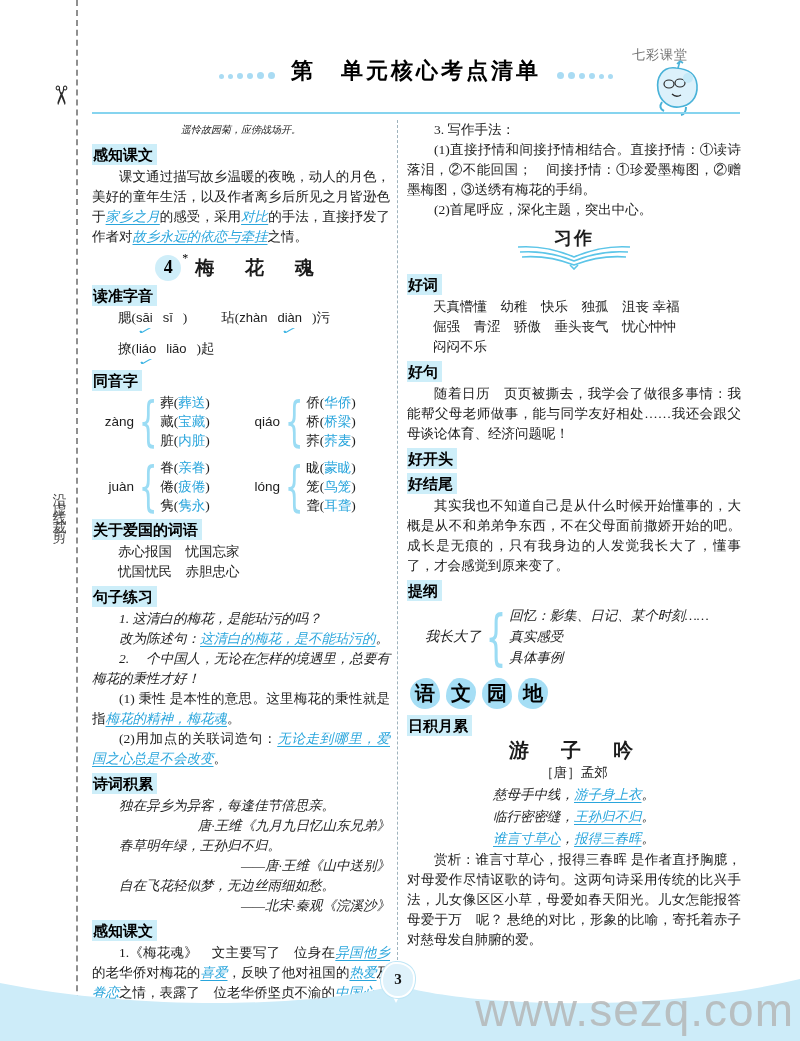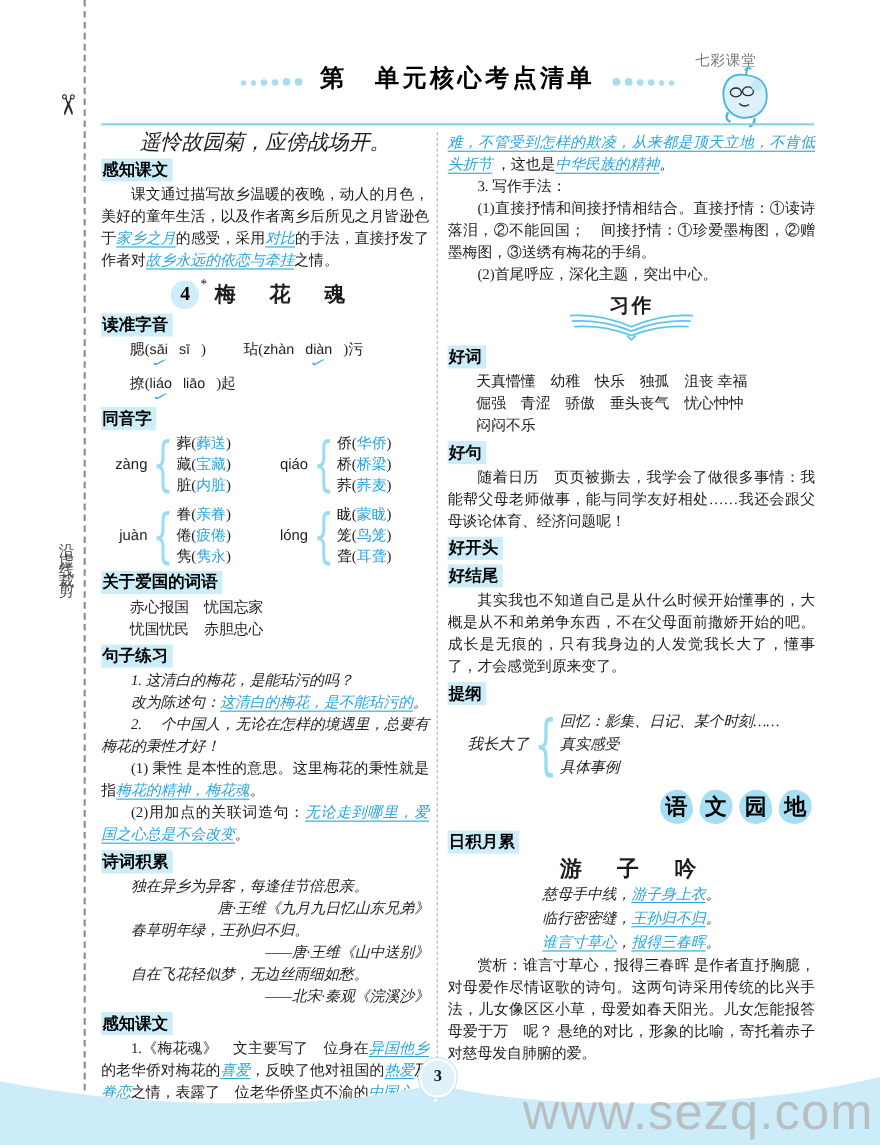--- a/index.html
+++ b/index.html
@@ -26,21 +26,21 @@
   
   .para{font-size:13.5px;line-height:20px;margin:0;text-align:justify;}
   .para.ind{text-indent:2em;}
   .kai{font-style:italic;}
   .ans{color:#29a5dc;font-style:italic;}
   .ans.u{text-decoration:underline;text-underline-offset:3px;}
   .sec-header-row{margin:4px 0 2px;}
   .sec-header{display:inline-block;background:#cdeef9;color:#000;font-weight:bold;
               font-size:15px;line-height:19px;padding:1px 4px 1px 1px;
               font-family:"Liberation Sans","DejaVu Sans",sans-serif;}
-  .kai-center{font-size:19px;line-height:20px;text-align:center;font-style:italic;}
+  .kai-center{font-size:10px;line-height:20px;text-align:center;font-style:italic;}
   .attr{font-size:13.5px;line-height:20px;text-align:right;font-style:italic;}
   .words-line{font-size:13.5px;line-height:20px;padding-left:26px;}
   .lesson{ text-align:center;margin:8px 0 4px;}
   .lesson .numwrap{display:inline-block;position:relative;width:26px;height:26px;
        background:#cfeef9;border-radius:50%;vertical-align:middle;margin-right:14px;}
   .lesson .num{position:absolute;left:0;right:0;top:2px;font-size:18px;font-weight:bold;color:#000;}
   .lesson .star{position:absolute;right:-7px;top:-4px;font-size:12px;color:#000;}
   .lesson .ltitle{font-size:19px;font-weight:bold;letter-spacing:13px;vertical-align:middle;}
   .pinyin-line{padding-left:26px;margin-bottom:11px;font-size:13.5px;line-height:20px;}
   .pyitem{margin-right:34px;white-space:nowrap;}
@@ -61,21 +61,21 @@
   .he .hw{color:#29a5dc;}
   .outline{display:flex;align-items:center;margin:4px 0 2px;padding-left:18px;}
   .outline .olabel{font-size:14px;font-style:italic;white-space:nowrap;}
   .outline .brace{font-size:60px;line-height:62px;margin:0 -6px 0 -4px;}
   .outline-items{display:flex;flex-direction:column;}
   .outline-items .oi{font-size:13.5px;line-height:21px;font-style:italic;white-space:nowrap;}
   .decor-book{text-align:center;margin:6px 0 2px;}
   .decor-book .dbt{font-size:18px;font-weight:bold;letter-spacing:2px;
         font-family:"Liberation Sans","DejaVu Sans",sans-serif;position:relative;z-index:2;}
   .decor-book svg{display:block;margin:-6px auto 0;}
-  .decor-blobs{text-align:right;margin:10px 0 6px;}
+  .decor-blobs{text-align:left;margin:10px 0 6px;}
   .decor-blobs .blob{display:inline-block;font-size:20px;font-weight:bold;margin:0 3px;
         padding:2px 5px;background:#a5def5;color:#000;}
   .decor-blobs .blob:nth-child(odd){border-radius:55% 45% 50% 50%/50% 60% 40% 50%;}
   .decor-blobs .blob:nth-child(even){border-radius:45% 55% 50% 50%/60% 45% 55% 40%;}
   .poem-title{text-align:center;font-size:20px;font-weight:bold;letter-spacing:6px;
         line-height:24px;margin-top:2px;}
   .poem-line{text-align:center;font-size:13.5px;line-height:22px;}
   
   #footer{position:absolute;left:0;bottom:0;width:800px;height:80px;}
   #page-num{position:absolute;left:381px;top:962px;width:30px;height:32px;background:#dff2fb;
@@ -175,21 +175,20 @@
         <div class="attr">唐·王维《九月九日忆山东兄弟》</div>
         <div class="para ind kai"><span>春草明年绿，王孙归不归。</span></div>
         <div class="attr">——唐·王维《山中送别》</div>
         <div class="para ind kai"><span>自在飞花轻似梦，无边丝雨细如愁。</span></div>
         <div class="attr">——北宋·秦观《浣溪沙》</div>
         <div class="sec-header-row"><span class="sec-header">感知课文</span></div>
         <div class="para ind"><span>1.《梅花魂》　文主要写了　位身在</span><span class="ans u">异国他乡</span><span>的老华侨对梅花的</span><span class="ans u">喜爱</span><span>，反映了他对祖国的</span><span class="ans u">热爱</span><span>及</span><span class="ans u">眷恋</span><span>之情，表露了　位老华侨坚贞不渝的</span><span class="ans u">中国心</span><span>。</span></div>
         <div class="para ind"><span>2. 梅花魂 中的 魂 指的是</span><span class="ans u">精神</span><span>， 梅花魂 指的是</span><span class="ans u">梅花的精神</span><span>， 梅花的精神 指的是 </span><span class="ans u">不管历经多少磨</span></div>
       </div>
     <div id="col-right">
-        <div class="para"><span class="ans u">难，不管受到怎样的欺凌，从来都是顶天立地，不肯低头折节</span><span> ，这也是</span><span class="ans u">中华民族的精神</span><span>。</span></div>
         <div class="para ind"><span>3. 写作手法：</span></div>
         <div class="para ind"><span>(1)直接抒情和间接抒情相结合。直接抒情：①读诗落泪，②不能回国；　间接抒情：①珍爱墨梅图，②赠墨梅图，③送绣有梅花的手绢。</span></div>
         <div class="para ind"><span>(2)首尾呼应，深化主题，突出中心。</span></div>
         <div class="decor-book">
           <div class="dbt">习作</div>
           <svg width="120" height="26" viewBox="0 0 120 26">
             <g fill="none" stroke="#5cc5e8" stroke-width="1.6">
               <path d="M4 3 Q32 1 60 13 Q88 1 116 3"></path>
               <path d="M6 8 Q33 6 60 17 Q87 6 114 8"></path>
               <path d="M8 13 Q34 11 60 21 Q86 11 112 13"></path>
@@ -212,20 +211,21 @@
           <span class="brace">{</span>
           <div class="outline-items">
             <div class="oi">回忆：影集、日记、某个时刻……</div>
             <div class="oi">真实感受</div>
             <div class="oi">具体事例</div>
           </div>
         </div>
         <div class="decor-blobs"><span class="blob">语</span><span class="blob">文</span><span class="blob">园</span><span class="blob">地</span></div>
         <div class="sec-header-row"><span class="sec-header">日积月累</span></div>
         <div class="poem-title">游　子　吟</div>
+        <div class="poem-line"><span>［唐］孟郊</span></div>
         <div class="poem-line kai"><span>慈母手中线，</span><span class="ans u">游子身上衣</span><span>。</span></div>
         <div class="poem-line kai"><span>临行密密缝，</span><span class="ans u">王孙归不归</span><span>。</span></div>
         <div class="poem-line kai"><span class="ans u">谁言寸草心</span><span>，</span><span class="ans u">报得三春晖</span><span>。</span></div>
         <div class="para ind"><span>赏析：谁言寸草心，报得三春晖 是作者直抒胸臆，对母爱作尽情讴歌的诗句。这两句诗采用传统的比兴手法，儿女像区区小草，母爱如春天阳光。儿女怎能报答母爱于万　呢？ 悬绝的对比，形象的比喻，寄托着赤子对慈母发自肺腑的爱。</span></div>
       </div>
   </div>
 
   <div id="footer">
     <svg width="800" height="80" viewBox="0 0 800 80">
       <path d="M0 22 C150 52 320 44 388 26 L396 42 L404 26 C470 44 650 54 800 18 L800 80 L0 80 Z" fill="#cdecf9"></path>

